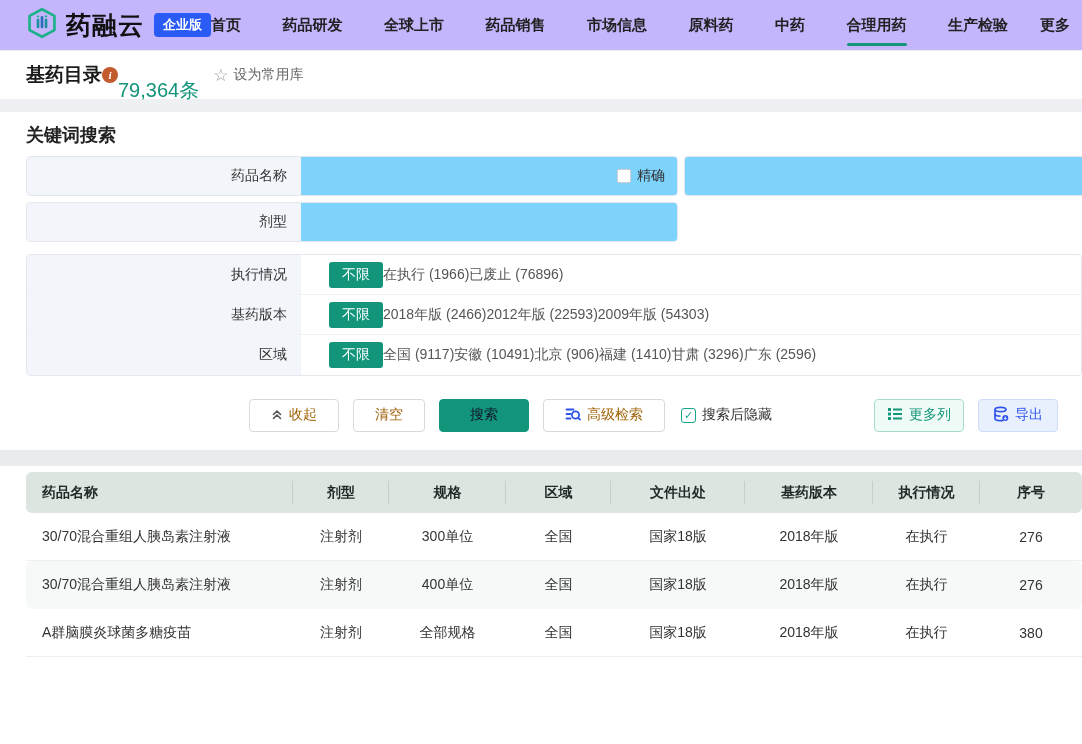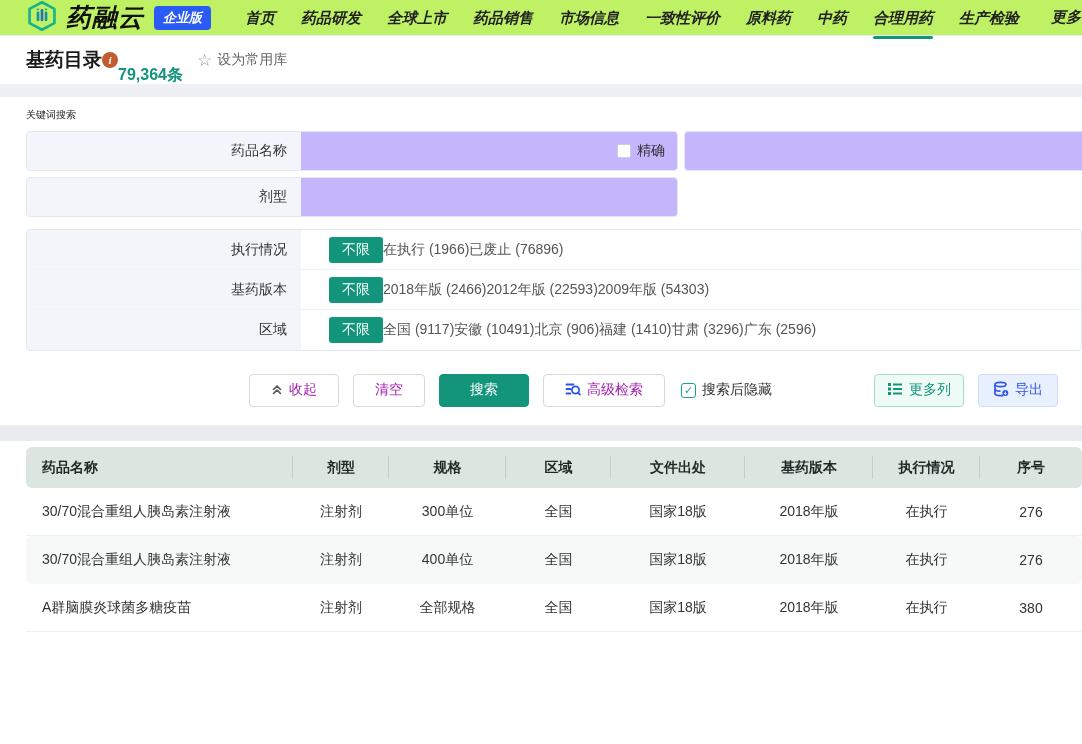--- a/index.html
+++ b/index.html
@@ -10,77 +10,77 @@
     --thead-bg:#dde5e1;
     --stripe:#f7f8f8;
     --label-bg:#f2f5f9;
     --line:#e4e8ee;
     --txt:#333;
   }
   *{box-sizing:border-box;margin:0;padding:0;}
   html,body{width:1082px;height:744px;overflow:hidden;background:#fff;
     font-family:"Liberation Sans","DejaVu Sans",sans-serif;color:var(--txt);}
   
-  .navbar{height:36px;display:flex;align-items:center;padding:0 12px 0 26px;
-    border-bottom:1px solid #ebedf0;background:#bef264;font-style:italic;}
+  .navbar{height:51px;display:flex;align-items:center;padding:0 12px 0 26px;
+    border-bottom:1px solid #ebedf0;background:#c4b5fd;}
   .brand{display:flex;align-items:center;gap:8px;flex:0 0 auto;}
   .brand-text{font-size:25px;font-weight:bold;color:#111;letter-spacing:1px;}
   .brand-badge{background:var(--badge-blue);color:#fff;font-size:13px;font-weight:bold;
     padding:3px 9px;border-radius:4px;margin-left:2px;}
-  .nav-items{display:flex;align-items:center;gap:26px;margin-left:34px;flex:1 1 auto;
+  .nav-items{display:flex;align-items:center;gap:26px;flex:1 1 auto;
     justify-content:space-between;}
   .nav-item{font-size:15px;font-weight:600;color:#222;height:48px;line-height:48px;
     position:relative;cursor:pointer;white-space:nowrap;}
   .nav-item.active::after{content:"";position:absolute;left:0;right:0;bottom:3px;height:3px;
     background:var(--primary);border-radius:2px;}
   .nav-more{display:flex;align-items:center;gap:6px;margin-left:26px;flex:0 0 auto;
     font-size:15px;font-weight:600;color:#222;cursor:pointer;}
   .grid-icon{display:grid;grid-template-columns:5px 5px;grid-auto-rows:5px;gap:2px;}
   .grid-icon i{background:var(--primary);border-radius:1px;}
   
   .page-header{height:48px;display:flex;align-items:center;padding:0 26px;background:#fff;}
   .page-title{font-size:19px;font-weight:bold;color:#1a1a1a;}
   .info-icon{width:16px;height:16px;border-radius:50%;background:var(--info);color:#fff;
     font-size:11px;font-weight:bold;font-family:"Liberation Serif",serif;font-style:italic;
     display:inline-flex;align-items:center;justify-content:center;}
-  .record-count{font-size:16px;font-weight:bold;color:var(--primary);margin-top:30px;}
+  .record-count{font-size:20px;font-weight:normal;color:var(--primary);margin-top:30px;}
   .fav{display:flex;align-items:center;gap:5px;margin-left:14px;color:#666;font-size:14px;cursor:pointer;}
   .star-icon{font-size:17px;color:#999;line-height:1;}
   .header-strip{height:13px;background:#eef0f3;}
   
   .content{padding:0 0 0 26px;}
-  .kw-title{font-size:10px;font-weight:normal;color:#222;margin:11px 0 9px;}
+  .kw-title{font-size:18px;font-weight:bold;color:#222;margin:11px 0 9px;}
   .field-row{display:flex;margin-bottom:6px;}
   .field-group{display:flex;height:40px;border:1px solid var(--line);border-radius:4px;
     overflow:hidden;background:#fff;}
   .field-label{background:var(--label-bg);display:flex;align-items:center;justify-content:flex-end;
     padding-right:14px;font-size:14px;color:#333;flex:0 0 auto;}
-  .field-input-wrap{display:flex;align-items:center;background:#c4b5fd;flex:1 1 auto;justify-content:space-between;}
+  .field-input-wrap{display:flex;align-items:center;background:#7dd3fc;flex:1 1 auto;justify-content:space-between;}
   .field-input{border:none;outline:none;flex:1 1 auto;height:100%;padding:0 10px;font-size:14px;
     font-family:inherit;background:transparent;}
   .chk{display:inline-flex;align-items:center;gap:6px;font-size:14px;color:#333;cursor:pointer;}
   .chk-box{width:14px;height:14px;border:1px solid #cfcfcf;border-radius:2px;background:#fff;flex:0 0 auto;}
   .chk-box.checked{border:1px solid #17a589;color:#17a589;display:inline-flex;align-items:center;
     justify-content:center;font-size:11px;font-weight:bold;width:15px;height:15px;border-radius:3px;}
   
   .filter-panel{border:1px solid var(--line);border-radius:4px;background:#fff;margin-top:12px;
     width:1056px;overflow:hidden;}
   .filter-row{display:flex;height:40px;border-bottom:1px solid #f0f2f4;}
   .filter-row:last-child{border-bottom:none;}
   .filter-label{flex:0 0 274px;background:var(--label-bg);display:flex;align-items:center;
     justify-content:flex-end;padding-right:14px;font-size:14px;color:#333;}
   .filter-opts{display:flex;align-items:center;padding-left:28px;}
   .chip{background:var(--primary);color:#fff;font-size:14px;padding:4px 13px;border-radius:3px;cursor:pointer;}
   .filter-opt{font-size:14px;color:#555;cursor:pointer;white-space:nowrap;}
   
   .btn-row{display:flex;align-items:center;margin-top:22px;padding-left:223px;padding-right:24px;height:34px;}
   .btn{display:inline-flex;align-items:center;justify-content:center;gap:6px;height:33px;
     padding:12px 21px;border:1px solid #d9d9d9;border-radius:4px;background:#fff;font-size:14px;
-    color:#a21caf;cursor:pointer;margin-right:14px;font-family:inherit;}
-  .btn-primary{background:var(--primary);border-color:var(--primary);color:#ffffff;padding:0 30px;}
+    color:#a16207;cursor:pointer;margin-right:14px;font-family:inherit;}
+  .btn-primary{background:var(--primary);border-color:var(--primary);color:#0f172a;padding:0 30px;}
   .btn-mint{background:#effbf6;border-color:#a8dcc9;color:var(--primary);padding:0 12px;}
   .btn-blue{background:#e8f0fd;border-color:#cdddf9;color:var(--blue);padding:0 14px;margin-right:0;}
   .right-group{margin-left:auto;display:flex;align-items:center;}
   .hide-chk{margin-left:2px;}
   
   .section-divider{height:16px;background:#e9ebee;margin-top:18px;}
   
   .table-wrap{padding-left:26px;margin-top:6px;}
   table{border-collapse:separate;border-spacing:0;table-layout:fixed;width:1056px;font-size:14px;}
   col.c1{width:267px;} col.c2{width:96px;} col.c3{width:117px;} col.c4{width:105px;}
@@ -116,21 +116,20 @@
     </span>
     <span class="brand-text">药融云</span>
     <span class="brand-badge">企业版</span>
   </div>
   <div class="nav-items">
       <span class="nav-item">首页</span>
       <span class="nav-item">药品研发</span>
       <span class="nav-item">全球上市</span>
       <span class="nav-item">药品销售</span>
       <span class="nav-item">市场信息</span>
-      <span class="nav-item">一致性评价</span>
       <span class="nav-item">原料药</span>
       <span class="nav-item">中药</span>
       <span class="nav-item active">合理用药</span>
       <span class="nav-item">生产检验</span>
     </div>
   <div class="nav-more">
     <span class="grid-icon ico"><i></i><i></i><i></i><i></i><i></i><i></i></span>
     <span>更多</span>
   </div>
 </div>

